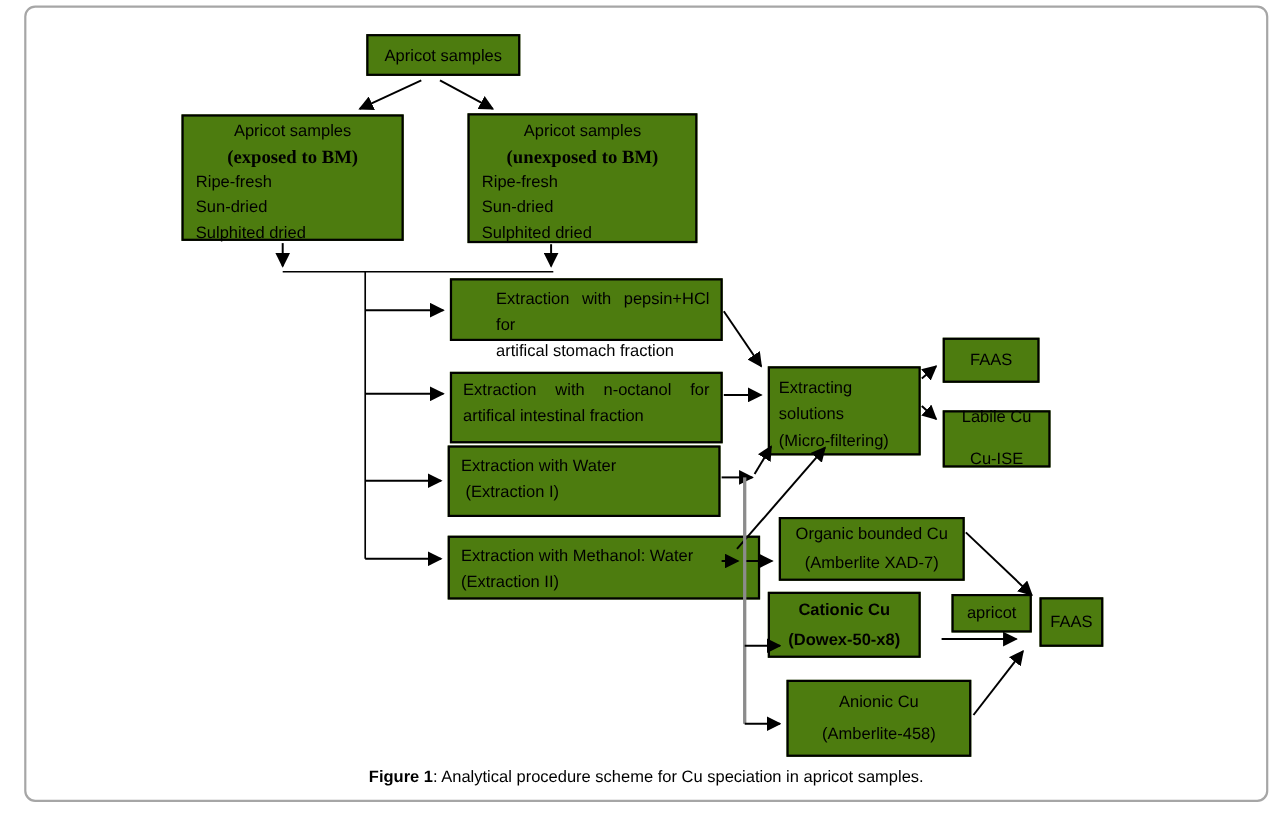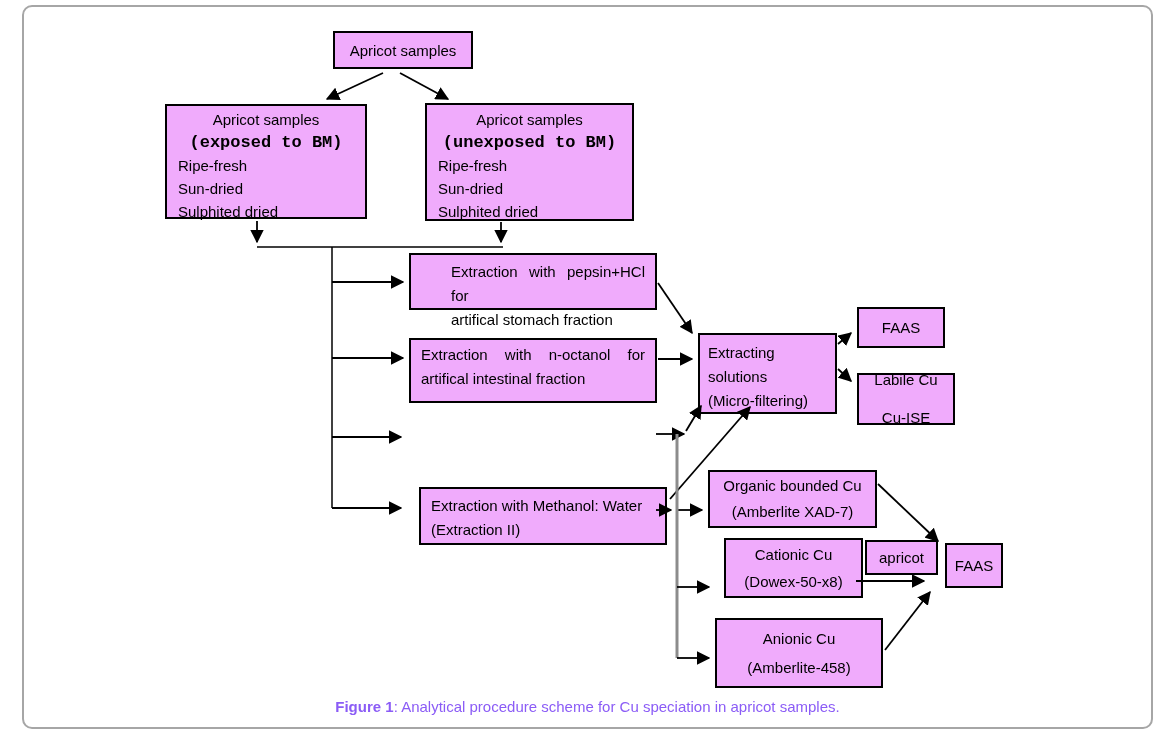--- a/index.html
+++ b/index.html
@@ -6,34 +6,34 @@
   #stage{
     position:relative;width:1166px;height:742px;background:#ffffff;overflow:hidden;
     font-family:"Liberation Sans",sans-serif;color:#000;
   }
   #frame{
     position:absolute;left:22px;top:5px;width:1131px;height:724px;
     border:2px solid #a6a6a6;border-radius:10px;background:#fff;
     box-sizing:border-box;
   }
   .box{
-    position:absolute;background:#f0abfc;border:2px solid #000;box-sizing:border-box;
+    position:absolute;background:#4d7c0f;border:2px solid #000;box-sizing:border-box;
     font-size:15px;line-height:23px;
   }
   .bl{white-space:pre;}
   .center{text-align:center;}
-  .serif-bold{font-family:Liberation Mono, monospace;font-weight:bold;font-size:17px;}
+  .serif-bold{font-family:Liberation Serif, serif;font-weight:bold;font-size:17px;}
   .pad{padding:4px 11px;}
   .vcenter{display:flex;flex-direction:column;justify-content:center;align-items:center;}
   .jline{text-align:justify;text-align-last:justify;white-space:normal;}
   .ext{padding:5px 10px;line-height:24px;}
   svg.arrows{position:absolute;left:0;top:0;pointer-events:none;}
   .caption{
     position:absolute;left:22px;top:698px;width:1131px;text-align:center;
-    font-size:15px;color:#8b5cf6;
+    font-size:15px;color:#000000;
   }
   .caption b{font-weight:bold;}
 </style>
 </head>
 <body>
 
 <div id="stage">
   <div id="frame"></div>
 
   <div class="box vcenter" style="left:333px;top:31px;width:140px;height:38px;">
@@ -59,22 +59,26 @@
   <div class="box ext" style="left:409px;top:253px;width:248px;height:57px;padding-left:40px;">
     <div class="bl jline">Extraction with pepsin+HCl for</div>
     <div class="bl">artifical stomach fraction</div>
   </div>
 
   <div class="box ext" style="left:409px;top:338px;width:248px;height:65px;padding-top:3px;">
     <div class="bl jline">Extraction with n-octanol for</div>
     <div class="bl">artifical intestinal fraction</div>
   </div>
 
+  <div class="box ext" style="left:407px;top:405px;width:248px;height:65px;">
+    <div class="bl">Extraction with Water</div>
+    <div class="bl"> (Extraction I)</div>
+  </div>
 
-  <div class="box ext" style="left:407px;top:487px;width:248px;height:58px;margin-left:12px;">
+  <div class="box ext" style="left:407px;top:487px;width:284px;height:58px;">
     <div class="bl">Extraction with Methanol: Water</div>
     <div class="bl">(Extraction II)</div>
   </div>
 
   <div class="box ext" style="left:698px;top:321px;width:139px;height:81px;padding:6px 8px;margin-top:12px;">
     <div class="bl">Extracting</div>
     <div class="bl">solutions</div>
     <div class="bl">(Micro-filtering)</div>
   </div>
 
@@ -85,21 +89,21 @@
   <div class="box vcenter" style="left:857px;top:373px;width:98px;height:52px;line-height:24px;gap:14px;">
     <div class="bl">Labile Cu</div>
     <div class="bl">Cu-ISE</div>
   </div>
 
   <div class="box vcenter" style="left:708px;top:470px;width:169px;height:58px;line-height:26px;">
     <div class="bl">Organic bounded Cu</div>
     <div class="bl">(Amberlite XAD-7)</div>
   </div>
 
-  <div class="box vcenter" style="left:724px;top:538px;width:139px;height:60px;line-height:27px;">
+  <div class="box vcenter" style="left:698px;top:538px;width:139px;height:60px;line-height:27px;font-weight:bold;">
     <div class="bl">Cationic Cu</div>
     <div class="bl">(Dowex-50-x8)</div>
   </div>
 
   <div class="box vcenter" style="left:865px;top:540px;width:73px;height:35px;">
     <div class="bl">apricot</div>
   </div>
 
   <div class="box vcenter" style="left:945px;top:543px;width:58px;height:45px;">
     <div class="bl">FAAS</div>

